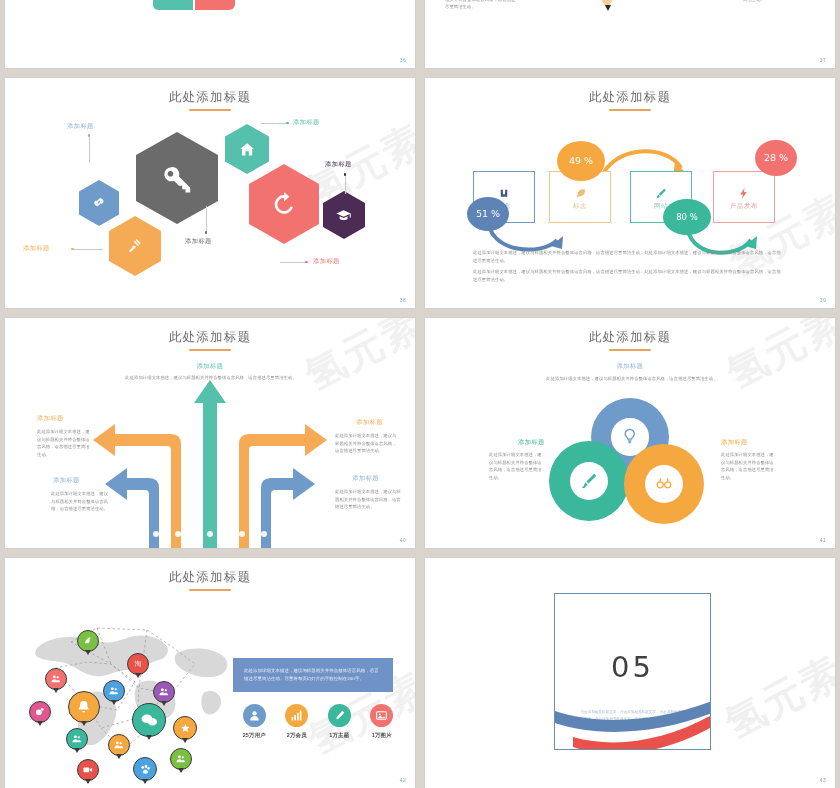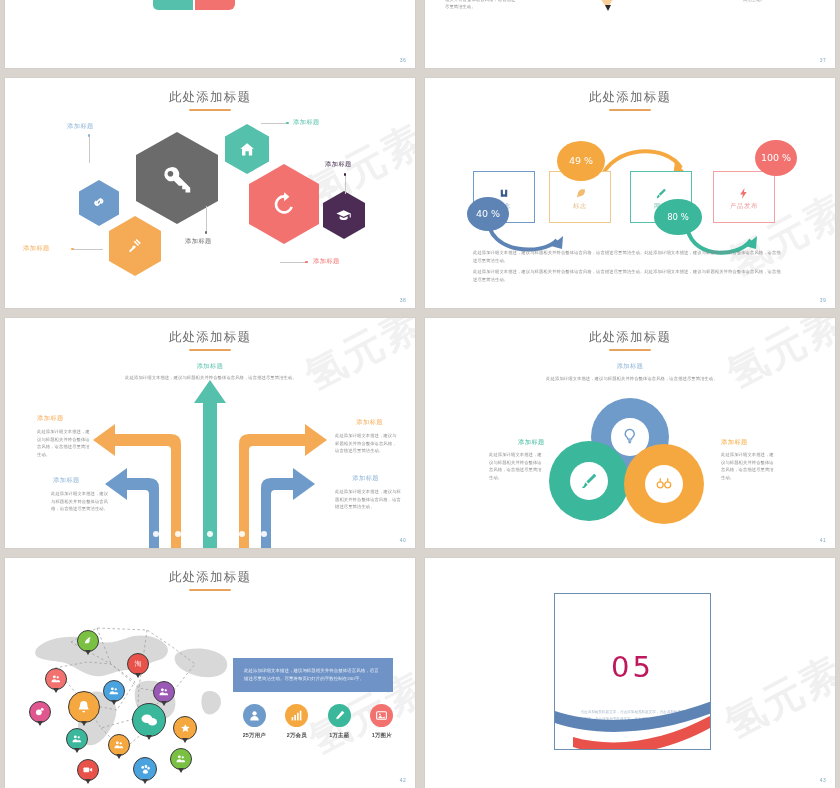--- a/index.html
+++ b/index.html
@@ -114,21 +114,21 @@
   }
   .stat .cir svg { width: 13px; height: 13px; fill: #fff; }
   .stat .t { font-size: 5.4px; color: #4a4a4a; font-weight: bold; letter-spacing: .2px; }
   .bluebox {
     position: absolute; background: #6f93c6; color: #e9f0f8;
     font-size: 4.4px; line-height: 1.85; padding: 9px 11px; letter-spacing: .1px;
   }
 
   
   .divframe { position: absolute; border: 1.2px solid #6b8fb0; background: #fff; overflow: hidden; }
-  .bignum { font-size: 29px; color: #be185d; letter-spacing: 3px; font-family: "DejaVu Sans", sans-serif; }
+  .bignum { font-size: 29px; color: #404040; letter-spacing: 3px; font-family: "DejaVu Sans", sans-serif; }
   .divtitle { font-size: 14px; color: #7794b4; letter-spacing: 3px; font-family: "DejaVu Sans", sans-serif; }
   .divdesc { font-size: 3.6px; color: #9bb0c6; line-height: 2; text-align: center; }
 
   
   .pencil-body { position: absolute; }
 </style>
 </head>
 <body>
 
 <div class="gallery">
@@ -267,30 +267,30 @@
     <div class="pbox" style="left:288px;top:93px;width:62px;height:52px;border-color:#f2a0a0;">
       <div class="ico">
         <svg viewBox="0 0 24 24" fill="#f2726f">
             <path d="M13 2L5 14h5l-2 8 9-13h-5z"></path>
           </svg>
       </div>
       <div class="cap" style="color:#f2a0a0;">产品发布</div>
     </div>
 
     <div class="bub" style="left:42px;top:119px;width:42px;height:34px;background:#5d84b5;">
-      <span>40 %</span>
+      <span>51 %</span>
     </div>
     <div class="bub" style="left:132px;top:63px;width:48px;height:40px;background:#f5a83f;">
       <span>49 %</span>
     </div>
-    <div class="bub" style="left:229px;top:121px;width:48px;height:36px;background:#3bb79c;font-size:8.5px;">
+    <div class="bub" style="left:238px;top:121px;width:48px;height:36px;background:#3bb79c;font-size:8.5px;">
       <span>80 %</span>
     </div>
     <div class="bub" style="left:330px;top:62px;width:42px;height:36px;background:#f2726f;">
-      <span>100 %</span>
+      <span>28 %</span>
     </div>
 
     <div class="ph" style="position:absolute;left:48px;top:171px;width:308px;">此处添加详细文本描述，建议与标题相关并符合整体语言风格，语言描述尽量简洁生动。此处添加详细文本描述，建议与标题相关并符合整体语言风格，语言描述尽量简洁生动。</div>
     <div class="ph" style="position:absolute;left:48px;top:190px;width:308px;">此处添加详细文本描述，建议与标题相关并符合整体语言风格，语言描述尽量简洁生动。此处添加详细文本描述，建议与标题相关并符合整体语言风格，语言描述尽量简洁生动。</div>
 
     <div class="pagenum">39</div>
   </div>
 
   <div class="slide">
     <div class="s-title">此处添加标题</div>

